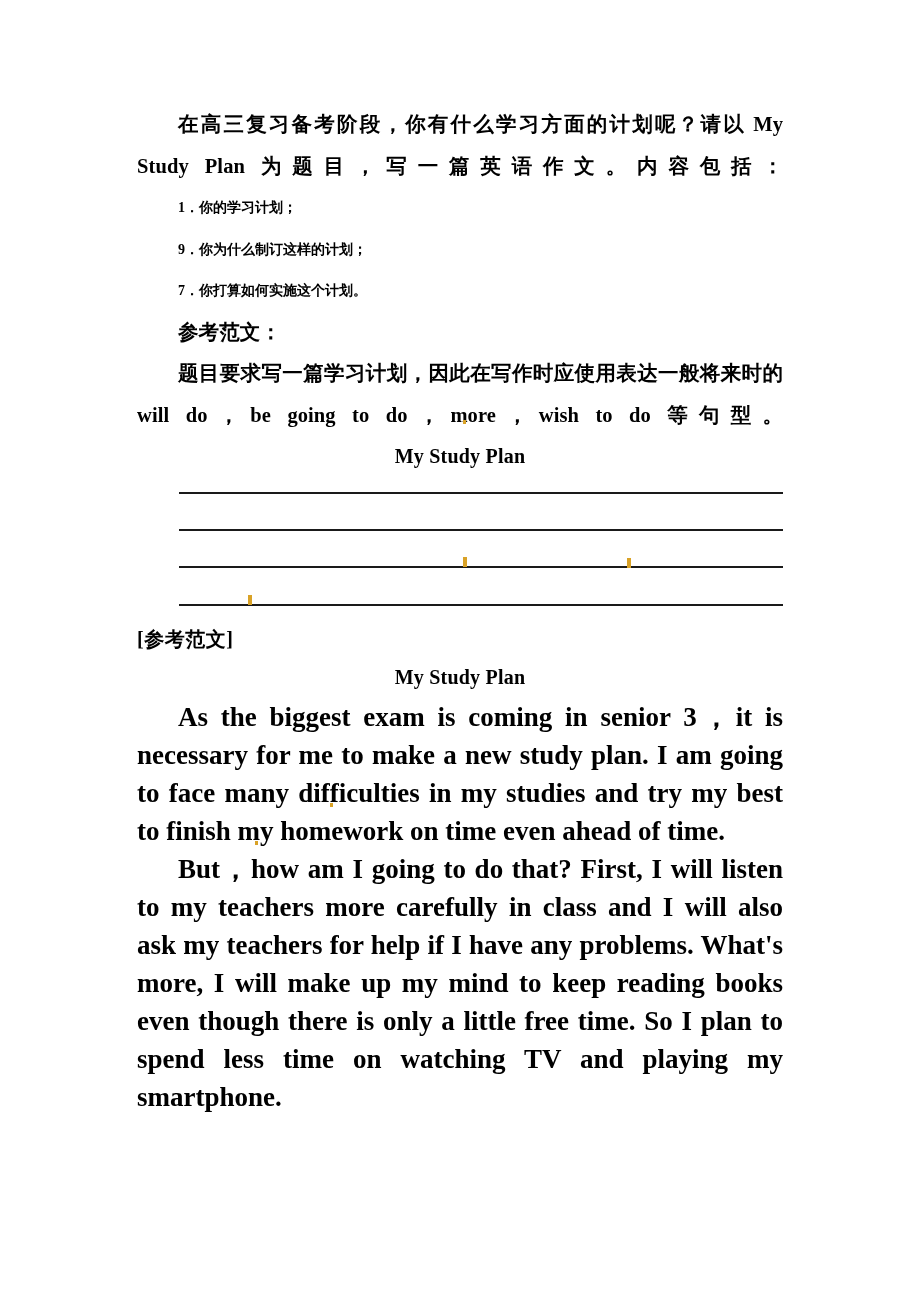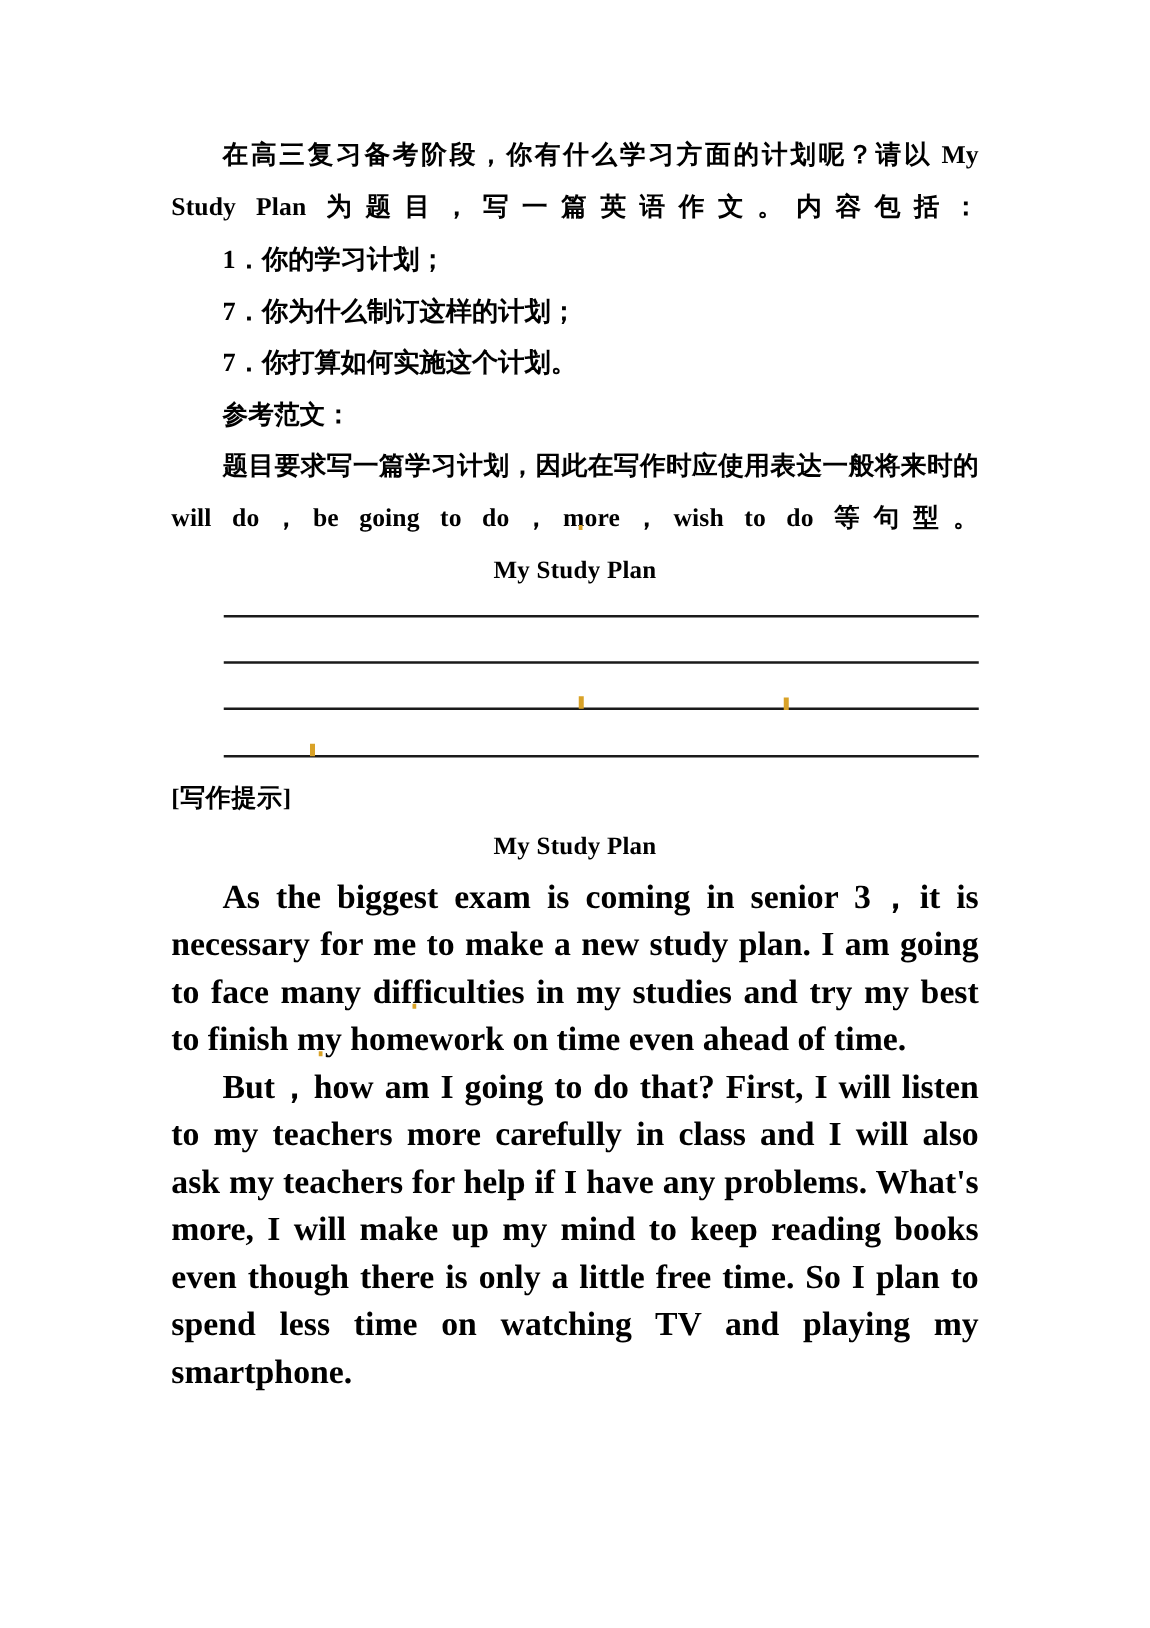--- a/index.html
+++ b/index.html
@@ -56,21 +56,21 @@
     font-size: 20px;
     font-weight: bold;
     text-align: center;
     line-height: 41.5px;
     margin: 0;
     letter-spacing: 0.2px;
   }
 
   
   .req {
-    font-size: 21px;
+    font-size: 14px;
     line-height: 41.5px;
     font-weight: bold;
     text-indent: 41px;
     margin: 0;
   }
 
   
   .lines-block {
     position: relative;
     margin: 0;
@@ -139,40 +139,40 @@
 </style>
 </head>
 <body>
 
 <div class="page">
   <div class="content">
 
     <p class="para indent stretch">在高三复习备考阶段，你有什么学习方面的计划呢？请以 My Study Plan 为题目，写一篇英语作文。内容包括：</p>
 
     <p class="req">1．你的学习计划；</p>
-    <p class="req">7．你为什么制订这样的计划；</p>
+    <p class="req">9．你为什么制订这样的计划；</p>
     <p class="req">7．你打算如何实施这个计划。</p>
 
 
     <p class="para indent">参考范文：</p>
     <p class="para indent stretch">题目要求写一篇学习计划，因此在写作时应使用表达一般将来时的 will do，be going to do，more，wish to do 等句型。</p>
 
     <p class="doc-heading">My Study Plan</p>
 
     <div class="lines-block">
       <div class="rule r1"></div>
       <div class="rule r2"></div>
       <div class="rule r3"></div>
       <div class="rule r4"></div>
       <div class="tick" style="left:326px; top:79px;"></div>
       <div class="tick" style="left:490px; top:80px;"></div>
       <div class="tick" style="left:111px; top:117px;"></div>
     </div>
 
-    <p class="ref-label">[写作提示]</p>
+    <p class="ref-label">[参考范文]</p>
 
     <p class="essay-title">My Study Plan</p>
 
     <p class="body-para just-all">As the biggest exam is coming in senior 3，it is necessary for me to make a new study plan. I am going to face many difficulties in my studies and try my best to finish my homework on time even ahead of time.</p>
     <p class="body-para just-all">But，how am I going to do that? First, I will listen to my teachers more carefully in class and I will also ask my teachers for help if I have any problems. What's more, I will make up my mind to keep reading books even though there is only a little free time. So I plan to spend less time on watching TV and playing my smartphone.</p>
 
   </div>
 
   <span class="speck" style="left:330px; top:803px;"></span>
   <span class="speck" style="left:255px; top:841px;"></span>

